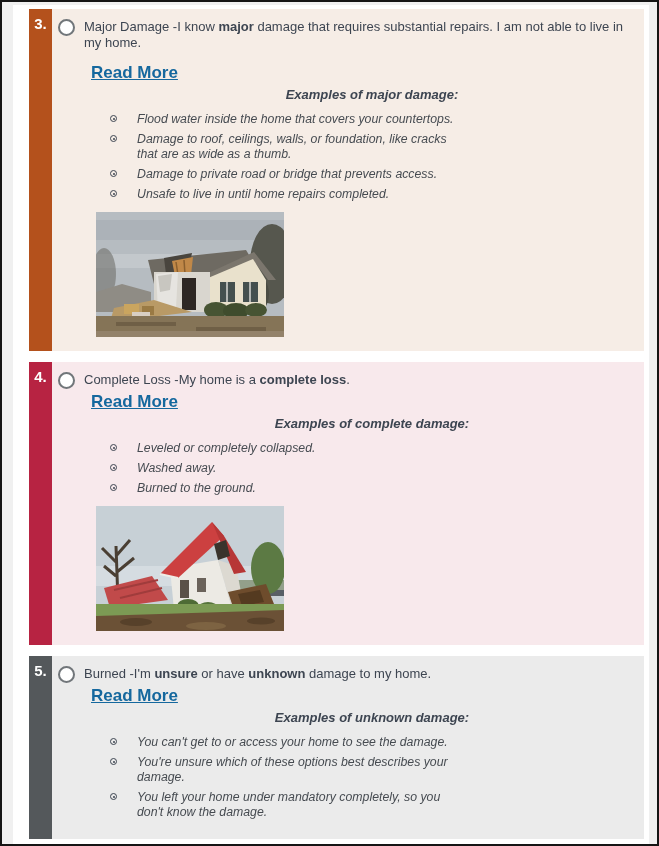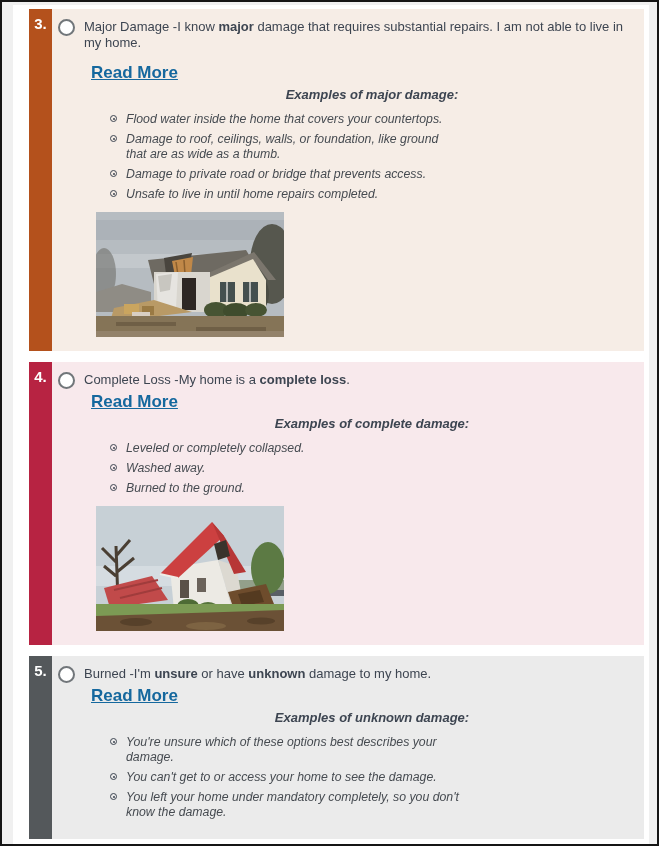--- a/index.html
+++ b/index.html
@@ -53,21 +53,21 @@
     margin:5px 0 0 52px;
     font-size:13px; font-weight:bold; font-style:italic;
     line-height:16px; color:#3d4551;text-align:center;
   }
   ul.bullets {
     list-style:none;
     margin:9px 0 0 52px;
     max-width:352px;
   }
   ul.bullets li {
-    display:flex; gap:9px;
+    display:flex; gap:20px;
     margin-bottom:5px;
     font-size:12.3px; font-style:italic; color:#464b51;
     line-height:15px;
   }
   .blt {
     position:relative; flex-shrink:0;
     width:7px; height:7px; margin-top:3px;
     border:1px solid #3d4551; border-radius:50%;
   }
   .blt::after {
@@ -92,21 +92,21 @@
       </div>
       <a class="read-more">Read More</a>
       <div class="examples-title">Examples of major damage:</div>
       <ul class="bullets">
           <li>
             <span class="blt"></span>
             <span>Flood water inside the home that covers your countertops.</span>
           </li>
           <li>
             <span class="blt"></span>
-            <span>Damage to roof, ceilings, walls, or foundation, like ground that are as wide as a thumb.</span>
+            <span>Damage to roof, ceilings, walls, or foundation, like cracks that are as wide as a thumb.</span>
           </li>
           <li>
             <span class="blt"></span>
             <span>Damage to private road or bridge that prevents access.</span>
           </li>
           <li>
             <span class="blt"></span>
             <span>Unsafe to live in until home repairs completed.</span>
           </li>
         </ul>
@@ -215,25 +215,25 @@
     <div class="content">
       <div class="choice-row">
         <span class="radio" role="radio" aria-checked="false"></span>
         <span class="opt-label"><span>Burned -I'm </span><b>unsure</b><span> or have </span><b>unknown</b><span> damage to my home.</span></span>
       </div>
       <a class="read-more">Read More</a>
       <div class="examples-title">Examples of unknown damage:</div>
       <ul class="bullets">
           <li>
             <span class="blt"></span>
+            <span>You can't get to or access your home to see the damage.</span>
+          </li>
+          <li>
+            <span class="blt"></span>
             <span>You're unsure which of these options best describes your damage.</span>
-          </li>
-          <li>
-            <span class="blt"></span>
-            <span>You can't get to or access your home to see the damage.</span>
           </li>
           <li>
             <span class="blt"></span>
             <span>You left your home under mandatory completely, so you don't know the damage.</span>
           </li>
         </ul>
       
     </div>
   </section>
 </div>

